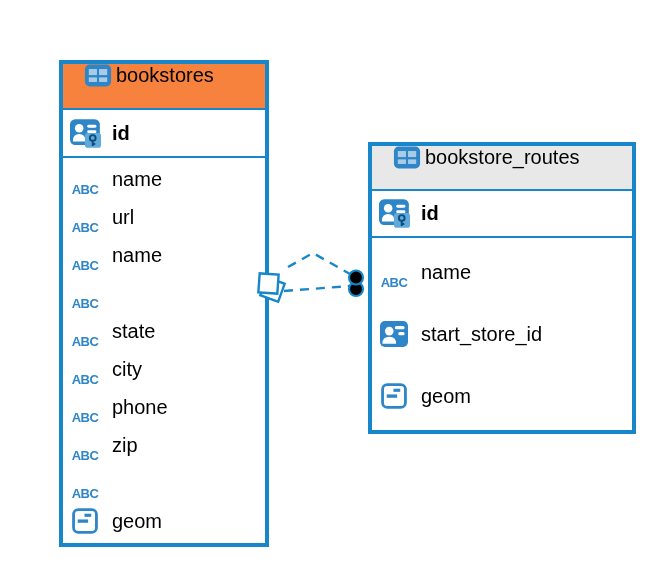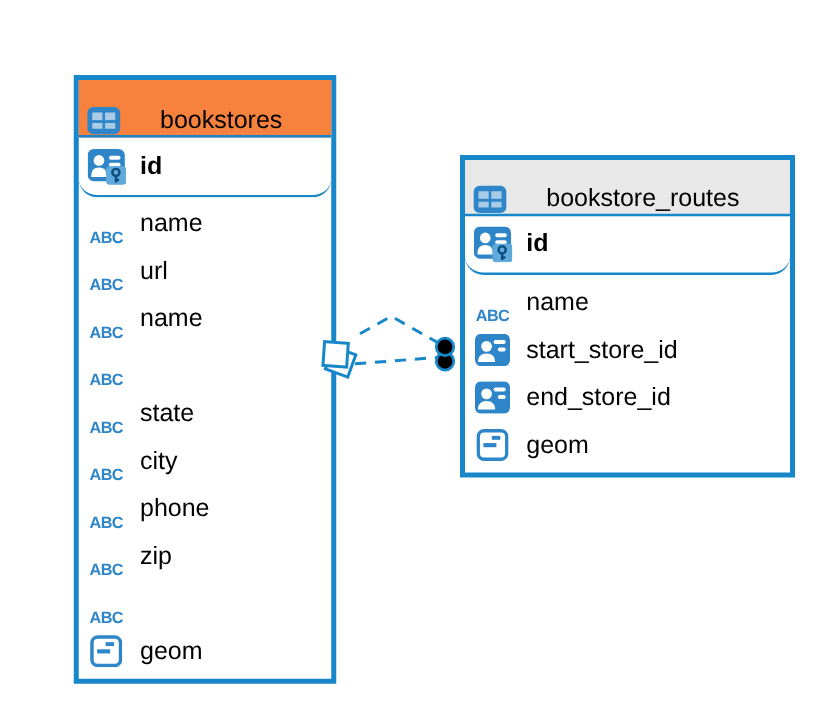--- a/index.html
+++ b/index.html
@@ -8,31 +8,31 @@
     background:#ffffff;
     font-family:"Liberation Sans", sans-serif;
     color:#000;
   }
   .table{
     position:absolute;background:#ffffff;
     border:4px solid #1787C9;box-sizing:border-box;
     display:flex;flex-direction:column;
   }
   .thead{
-    display:flex;align-items:flex-end;gap:29px;padding-left:4px;
+    display:flex;align-items:flex-start;gap:2px;padding-left:19px;
     border-bottom:2px solid #1787C9;flex:0 0 auto;
   }
   .thead.orange{background:#F7823E;}
   .thead.gray{background:#E8E8E8;}
   .tname{font-size:20px;color:#000;white-space:nowrap;}
   .row{
     display:flex;align-items:center;gap:11px;padding-left:6px;
     font-size:20px;white-space:nowrap;
   }
-  .id-row{border-bottom:2px solid #1787C9;font-weight:bold;flex:0 0 auto;border-radius:15px;}
+  .id-row{border-bottom:2px solid #1787C9;font-weight:bold;flex:0 0 auto;}
   .fields{flex:1;display:flex;flex-direction:column;padding:3px 0;}
   .fields .row{flex:1;}
   .icn{width:32px;flex:0 0 32px;display:flex;align-items:center;justify-content:center;}
   .abc{
     color:#2E86C8;font-weight:800;font-size:13px;letter-spacing:-0.5px;
     font-family:"Liberation Sans", sans-serif;
     margin-top:20px;
   }
   .overlay{position:absolute;left:0;top:0;pointer-events:none;}
   .defs{position:absolute;width:0;height:0;overflow:hidden;}
@@ -148,21 +148,21 @@
       <span class="icn">
         <svg width="26" height="26">
             <use href="#i-geom"></use>
           </svg>
       </span>
       <span>geom</span>
     </div>
   </div>
 </div>
 
-<div class="table" style="left:368px;top:124px;width:268px;height:258px;">
+<div class="table" style="left:368px;top:142px;width:268px;height:292px;">
   <div class="thead gray" style="height:43px;">
     <span class="icn">
       <svg width="28" height="23">
           <use href="#i-table"></use>
         </svg>
     </span>
     <span class="tname">bookstore_routes</span>
   </div>
   <div class="row id-row" style="height:45px;">
     <span class="icn">
@@ -179,28 +179,20 @@
         </span>
       <span>name</span>
     </div>
     <div class="row">
       <span class="icn">
         <svg width="28" height="26">
             <use href="#i-ref"></use>
           </svg>
       </span>
       <span>start_store_id</span>
-    </div>
-    <div class="row">
-      <span class="icn">
-        <svg width="28" height="26">
-            <use href="#i-ref"></use>
-          </svg>
-      </span>
-      <span>end_store_id</span>
     </div>
     <div class="row">
       <span class="icn">
         <svg width="26" height="26">
             <use href="#i-geom"></use>
           </svg>
       </span>
       <span>geom</span>
     </div>
   </div>

